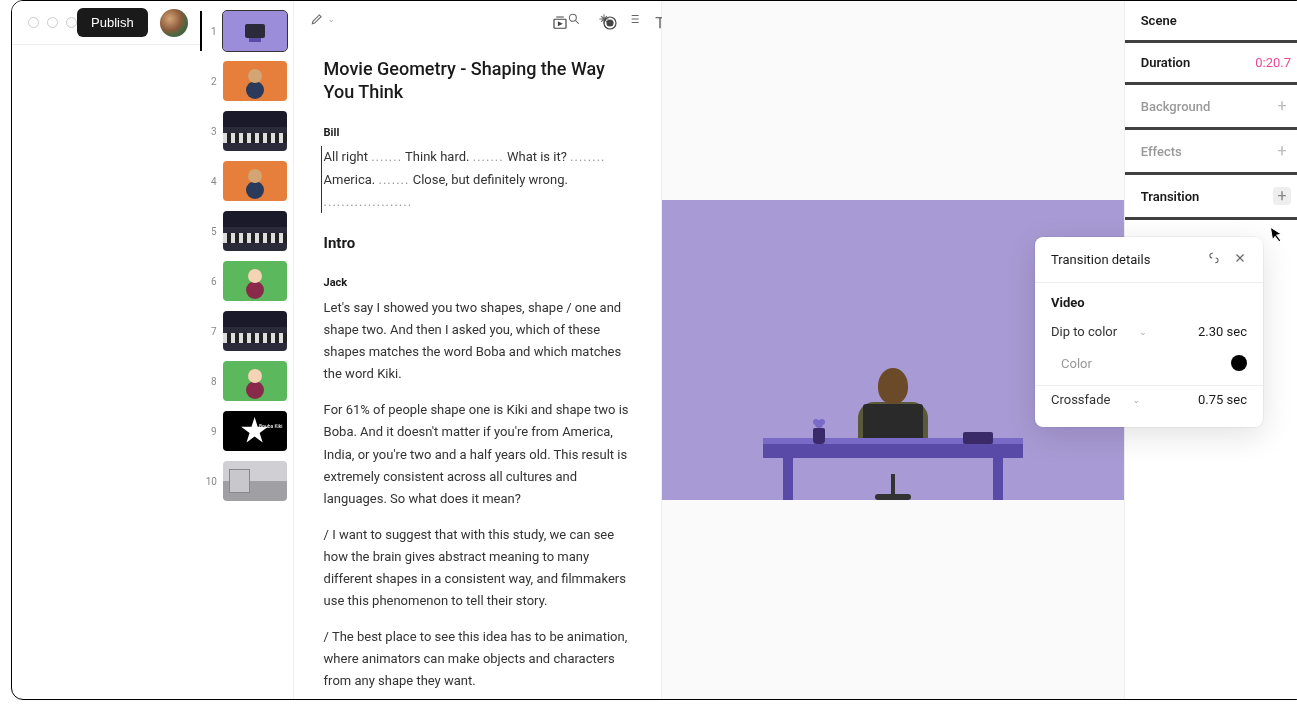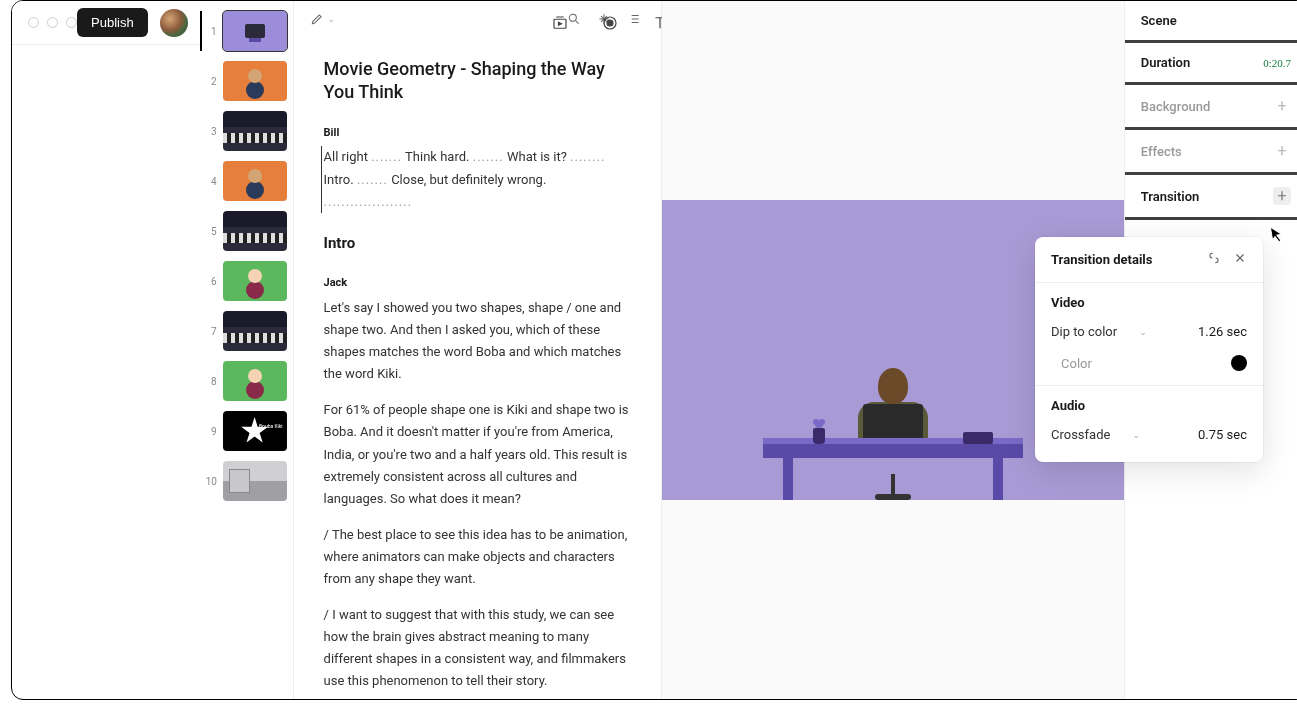--- a/index.html
+++ b/index.html
@@ -317,23 +317,22 @@
       font-size: 13px;
       font-weight: 600;
     }
     
     .insp-muted .insp-label {
       color: #999;
       font-weight: 500;
     }
     
     .insp-value {
-      font-size: 11px;
-      color: #15803d;
-      font-family: Liberation Serif, serif;
+      font-size: 13px;
+      color: #ec4899;
     }
     
     .plus-icon {
       color: #bbb;
       font-size: 16px;
       line-height: 1;
       cursor: pointer;
       width:18px;
       height:18px;
       display:flex;
@@ -362,21 +361,21 @@
     .pop-header {
       display: flex;
       justify-content: space-between;
       align-items: center;
       padding: 14px 16px;
       border-bottom: 1px solid #eee;
     }
     
     .pop-title {
       font-size: 13px;
-      font-weight: 700;
+      font-weight: 400;
     }
     
     .pop-header-icons {
       display: flex;
       gap: 12px;
       align-items: center;
       color: #666;
     }
     
     .pop-section-title {
@@ -565,31 +564,31 @@
       </div>
 
       <div class="script-body">
         <h1 class="doc-title">Movie Geometry - Shaping the Way You Think</h1>
 
         <div class="speaker-label">Bill</div>
         <div class="transcript-line cursor">
           <span>All right</span> <span class="dots">.......</span>
           <span>Think hard.</span> <span class="dots">.......</span>
           <span>What is it?</span> <span class="dots">........</span>
-          <span>Intro.</span> <span class="dots">.......</span>
+          <span>America.</span> <span class="dots">.......</span>
           <span>Close, but definitely wrong.</span> <span class="dots">....................</span>
         </div>
 
         <div class="section-heading">Intro</div>
         <div class="speaker-label">Jack</div>
 
         <div class="transcript-line">Let's say I showed you two shapes, shape / one and shape two. And then I asked you, which of these shapes matches the word Boba and which matches the word Kiki.</div>
         <div class="transcript-line">For 61% of people shape one is Kiki and shape two is Boba. And it doesn't matter if you're from America, India, or you're two and a half years old. This result is extremely consistent across all cultures and languages. So what does it mean?</div>
+        <div class="transcript-line">/ I want to suggest that with this study, we can see how the brain gives abstract meaning to many different shapes in a consistent way, and filmmakers use this phenomenon to tell their story.</div>
         <div class="transcript-line">/ The best place to see this idea has to be animation, where animators can make objects and characters from any shape they want.</div>
-        <div class="transcript-line">/ I want to suggest that with this study, we can see how the brain gives abstract meaning to many different shapes in a consistent way, and filmmakers use this phenomenon to tell their story.</div>
       </div>
     </div>
 
     <div class="canvas-col">
       <div class="canvas-frame">
         <div class="body-shape"></div>
         <div class="head"></div>
         <div class="laptop"></div>
         <div class="desk"></div>
         <div class="desk-leg-l"></div>
@@ -647,28 +646,27 @@
         </span>
       </div>
     </div>
 
     <div class="pop-section-title">Video</div>
     <div class="pop-row">
       <div class="pop-label-group">
         <span>Dip to color</span>
         <span class="chev">⌄</span>
       </div>
-      <span>1.26 sec</span>
+      <span>2.30 sec</span>
     </div>
     <div class="pop-row border-b">
       <span class="pop-muted">Color</span>
       <div class="color-swatch"></div>
     </div>
 
-    <div class="pop-section-title">Audio</div>
     <div class="pop-row" style="padding-bottom:20px;">
       <div class="pop-label-group">
         <span>Crossfade</span>
         <span class="chev">⌄</span>
       </div>
       <span>0.75 sec</span>
     </div>
   </div>
 
   <div class="cursor-arrow">

